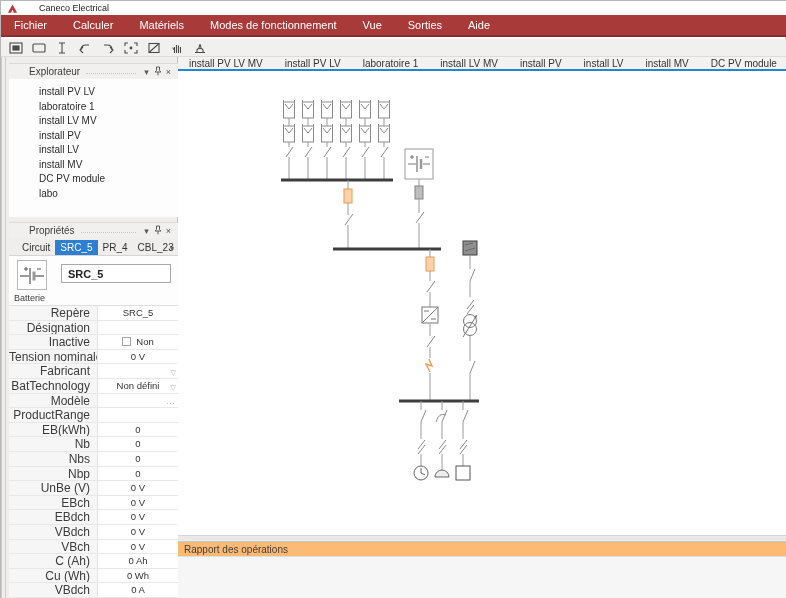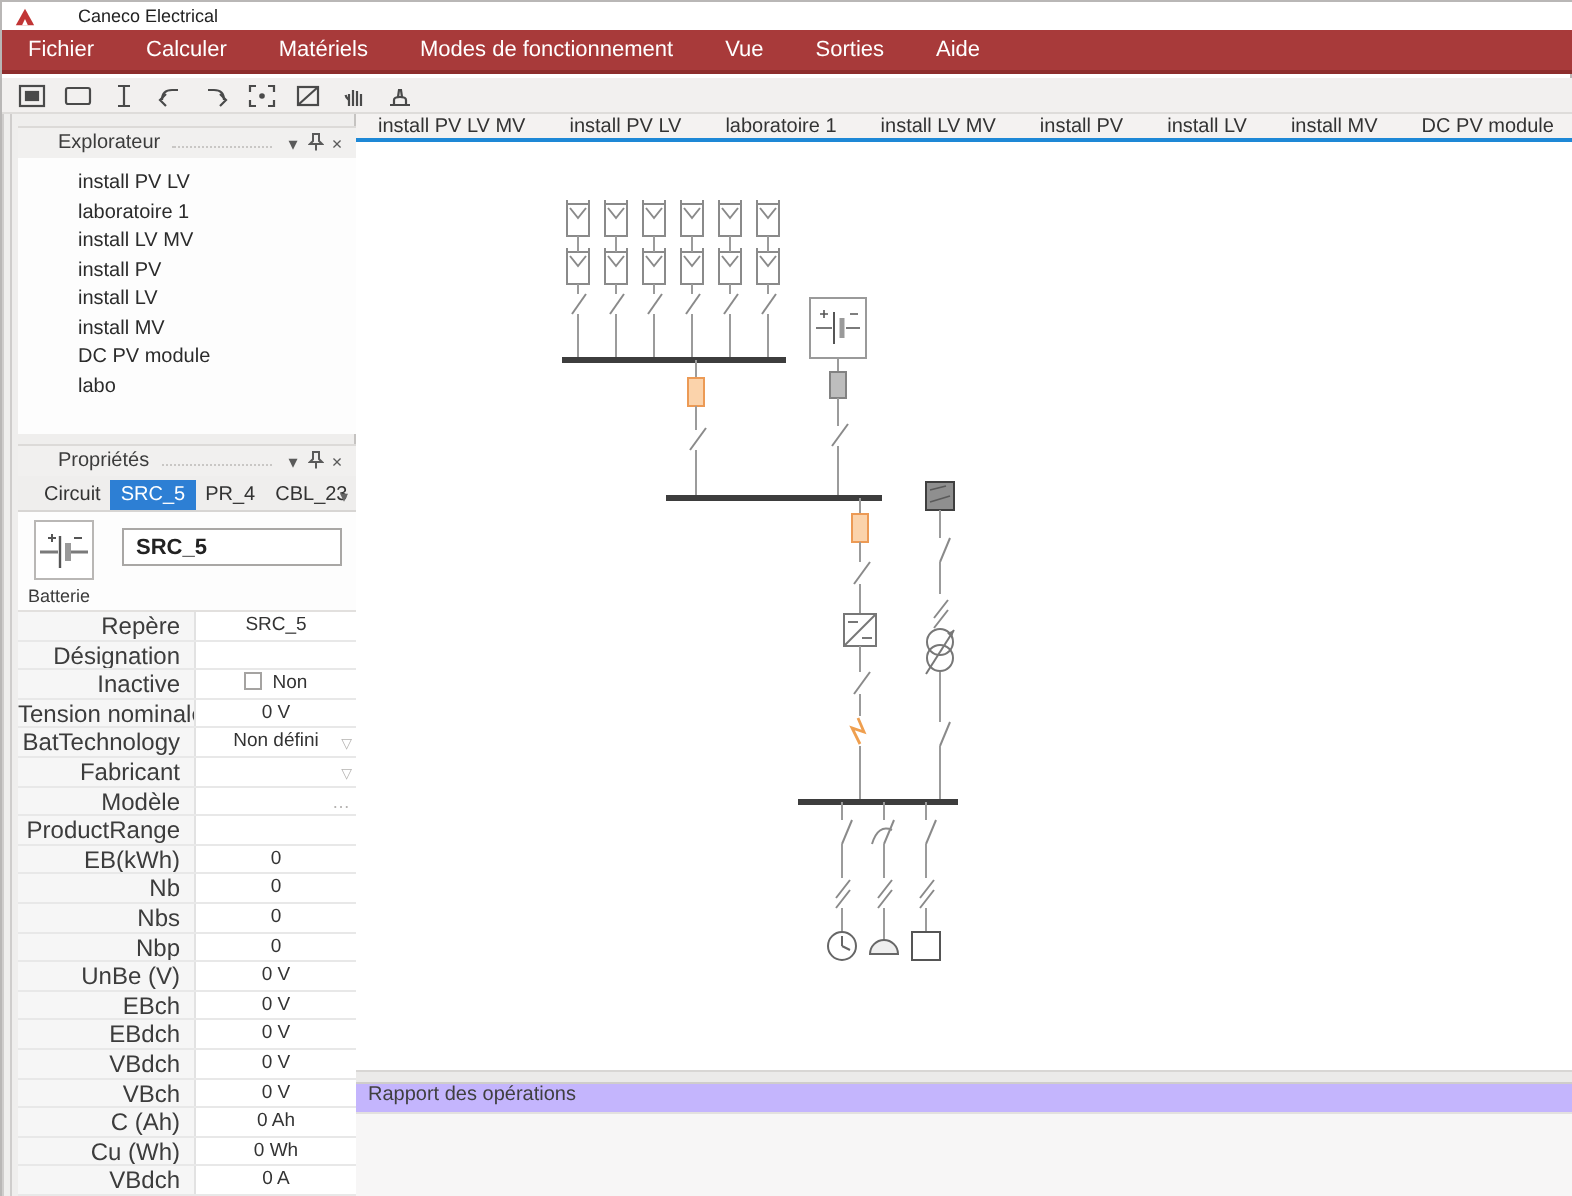--- a/index.html
+++ b/index.html
@@ -70,21 +70,21 @@
     border-bottom:2px solid #1e88d6; display:flex; align-items:stretch; }
   .dtab { font-size:10px; color:#333; padding:1px 11px 0; white-space:nowrap; display:flex; align-items:center; }
 
   .canvas { position:absolute; left:0; top:16px; width:609px; height:462px; background:#fff; }
   .canvas svg .wire { stroke:#9b9b9b; stroke-width:1; fill:none; }
   .canvas svg .bus { stroke:#3d3d3d; stroke-width:3; }
   .canvas svg .sym { stroke:#8a8a8a; fill:none; stroke-width:1; }
 
   .hsplit { position:absolute; left:0; top:478px; width:609px; height:6px; background:#ebeae9; border-top:1px solid #d8d6d4; }
   .report { position:absolute; left:0; top:484px; width:609px; height:58px; background:#f6f5f5; border-top:1px solid #cfcdcb; }
-  .report-header { height:15px; background:#c4b5fd; display:flex; align-items:flex-start; padding:0 6px; border-bottom:1px solid #e3e1df;flex-direction:column; }
+  .report-header { height:15px; background:#fdba74; display:flex; align-items:center; padding:0 6px; border-bottom:1px solid #e3e1df; }
   .report-header .ph-title { font-size:10px; color:#3f3f3f; white-space:nowrap; }
   .report-body { height:43px; background:#f7f6f6; }
 </style>
 </head>
 <body>
 
 <div class="window">
 
   <div class="titlebar">
     <svg width="11" height="11" viewBox="0 0 12 11">
@@ -231,28 +231,28 @@
           </div>
           <div class="prow">
             <div class="plabel">Inactive</div>
             <div class="pvalue"><span class="pv-check"></span>Non</div>
           </div>
           <div class="prow">
             <div class="plabel">Tension nominale</div>
             <div class="pvalue">0 V</div>
           </div>
           <div class="prow">
-            <div class="plabel">BatTechnology</div>
-            <div class="pvalue">Non défini<span class="pv-dd">▽</span></div>
-          </div>
-          <div class="prow">
             <div class="plabel">Fabricant</div>
             <div class="pvalue">
               <span class="pv-dd">▽</span>
             </div>
+          </div>
+          <div class="prow">
+            <div class="plabel">BatTechnology</div>
+            <div class="pvalue">Non défini<span class="pv-dd">▽</span></div>
           </div>
           <div class="prow">
             <div class="plabel">Modèle</div>
             <div class="pvalue">
               <span class="pv-ell">…</span>
             </div>
           </div>
           <div class="prow">
             <div class="plabel">ProductRange</div>
             <div class="pvalue"></div>

